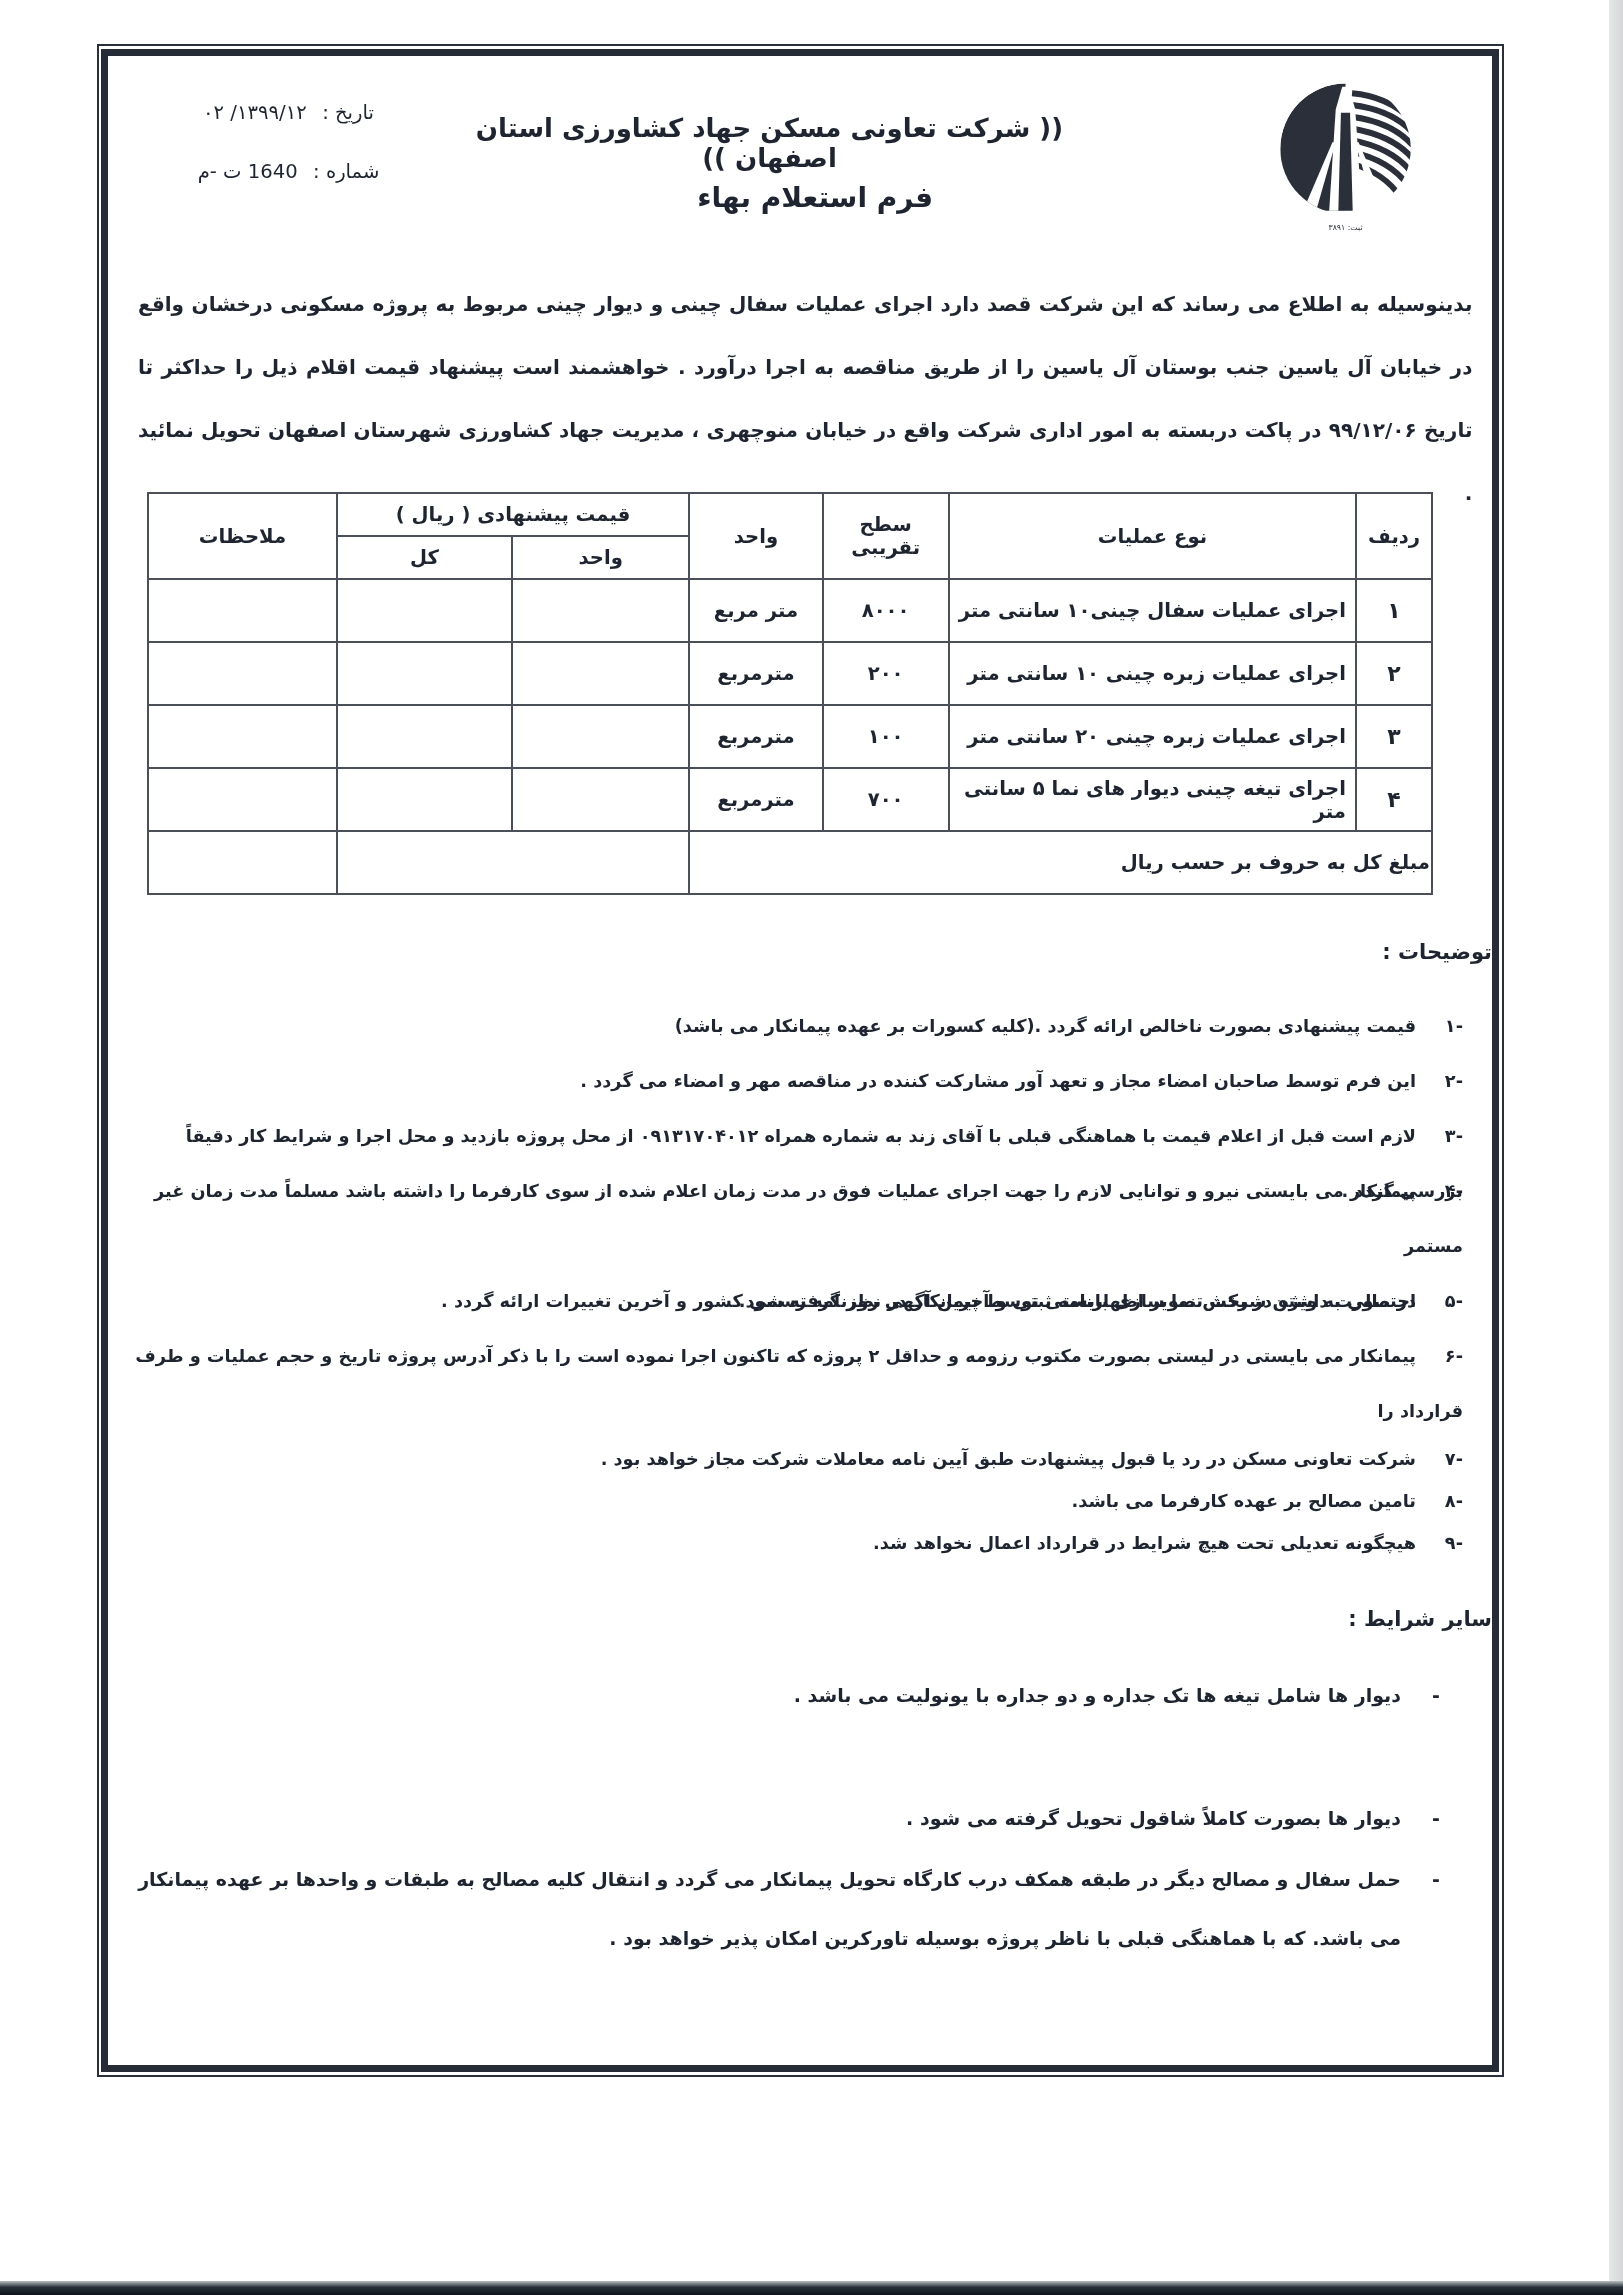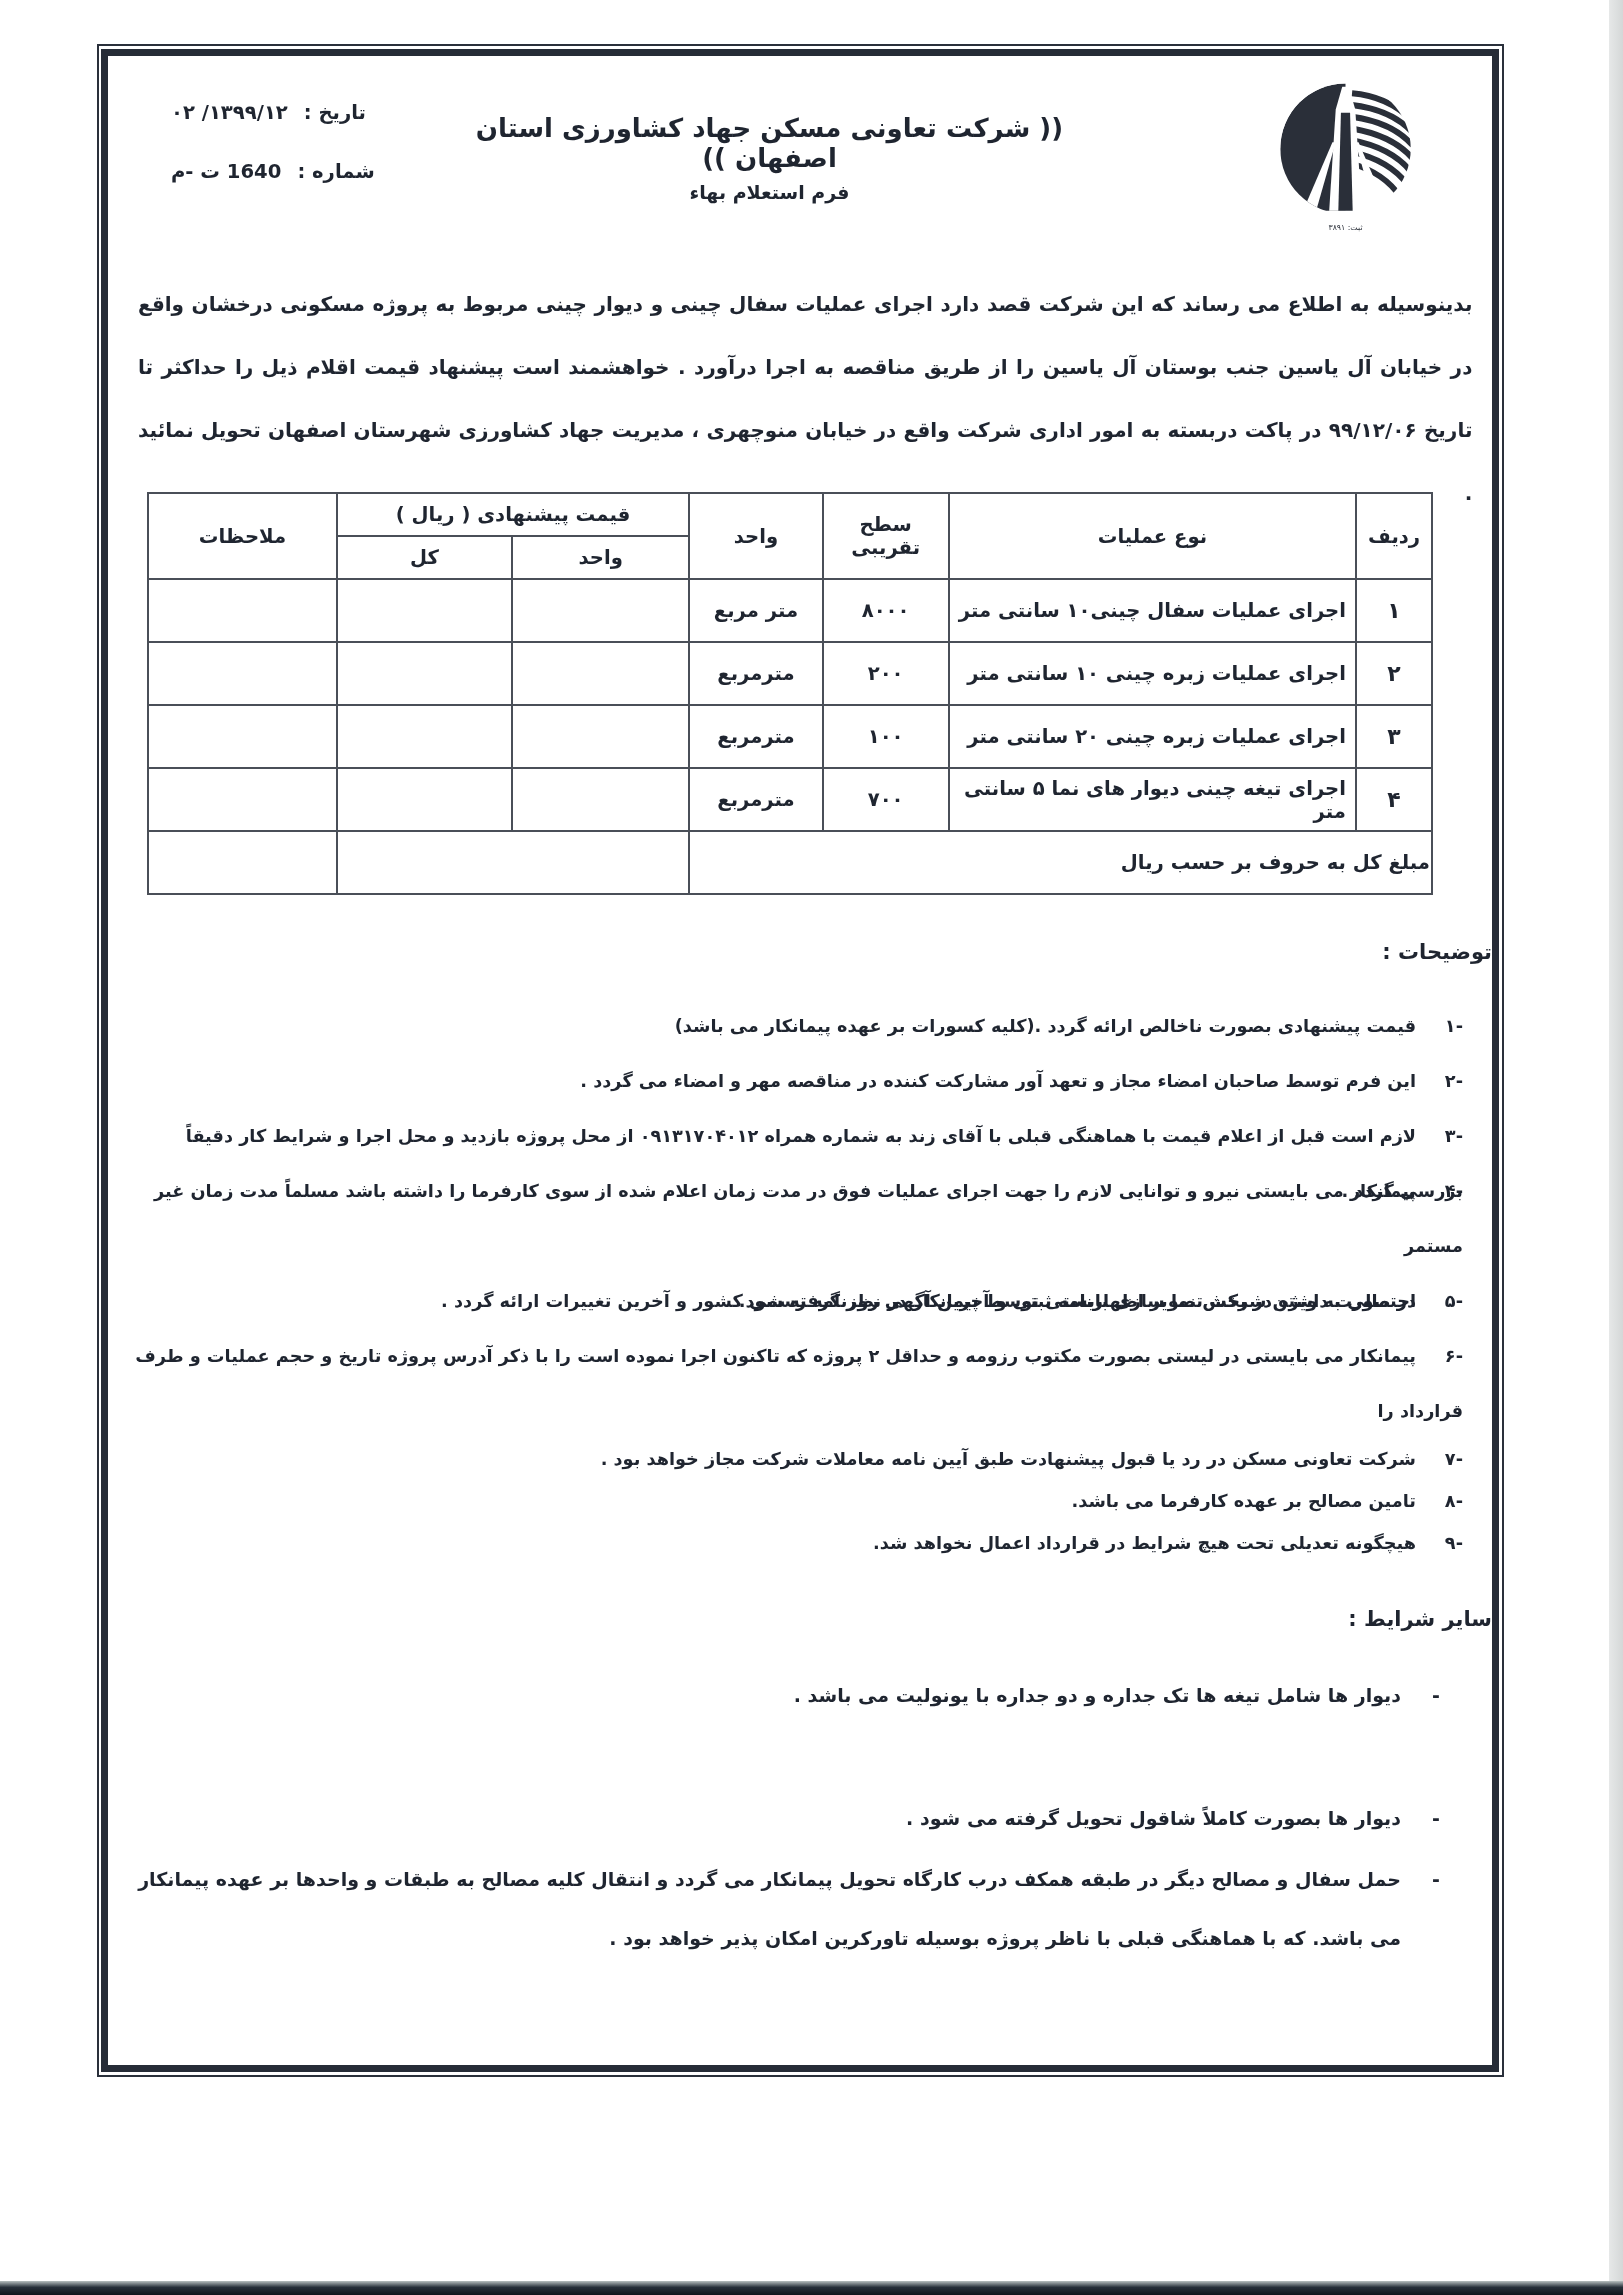--- a/index.html
+++ b/index.html
@@ -10,22 +10,22 @@
     color: #1f2530;
   }
   .scan-right { position: absolute; left: 1609px; top: 0; width: 15px; height: 2282px; background: linear-gradient(90deg,#e6e8e8,#d3d6d6); }
   .scan-bottom { position: absolute; left: 0; top: 2281px; width: 1624px; height: 14.4px; background: linear-gradient(180deg,#b8c0c0 0%,#27303a 45%,#0f141b 100%); }
   .frame-outer { position: absolute; left: 97px; top: 44px; width: 1407px; height: 2033px; border: 2px solid #2a303b; box-sizing: border-box; }
   .frame-inner { position: absolute; left: 101px; top: 49px; width: 1398px; height: 2023px; border: 7.8px solid #262c37; box-sizing: border-box; }
   .page { position: absolute; left: 109px; top: 57px; width: 1383px; height: 2008px; direction: rtl; }
 
   .logo { position: absolute; right: 78px; top: 23px; width: 137px; height: 157px; }
   .title { position: absolute; left: 366px; top: 56px; width: 589px; text-align: center; font-weight: bold; font-size: 26px; font-family: "DejaVu Sans", sans-serif; }
-  .subtitle { position: absolute; left: 497px; top: 124px; width: 327px; text-align: center; font-weight: bold; font-size: 19px; }
-  .meta { position: absolute; left: 62px; width: 235px; font-weight: bold; font-size: 19.6px; text-align: left; }
+  .subtitle { position: absolute; left: 497px; top: 124px; width: 327px; text-align: right; font-weight: bold; font-size: 28px; }
+  .meta { position: absolute; left: 62px; width: 235px; font-weight: normal; font-size: 19.6px; text-align: center; }
   .meta.date { top: 44px; }
   .meta.num { top: 103px; }
   .meta .lbl { margin-left: 9.2px; }
 
   .intro { position: absolute; right: 19.6px; left: 29px; top: 216px; font-size: 20px; font-weight: bold; line-height: 63px; text-align: justify; }
 
   table.quote { position: absolute; left: 38px; top: 435px; width: 1286px; border-collapse: collapse; font-weight: bold; font-size: 19.6px; direction: rtl; }
   table.quote td, table.quote th { border: 2px solid #4a4f58; text-align: center; vertical-align: middle; padding: 0 9.2px; }
   table.quote thead th { height: 41px; font-size: 19.6px; }
   table.quote tbody td { height: 61px; }

